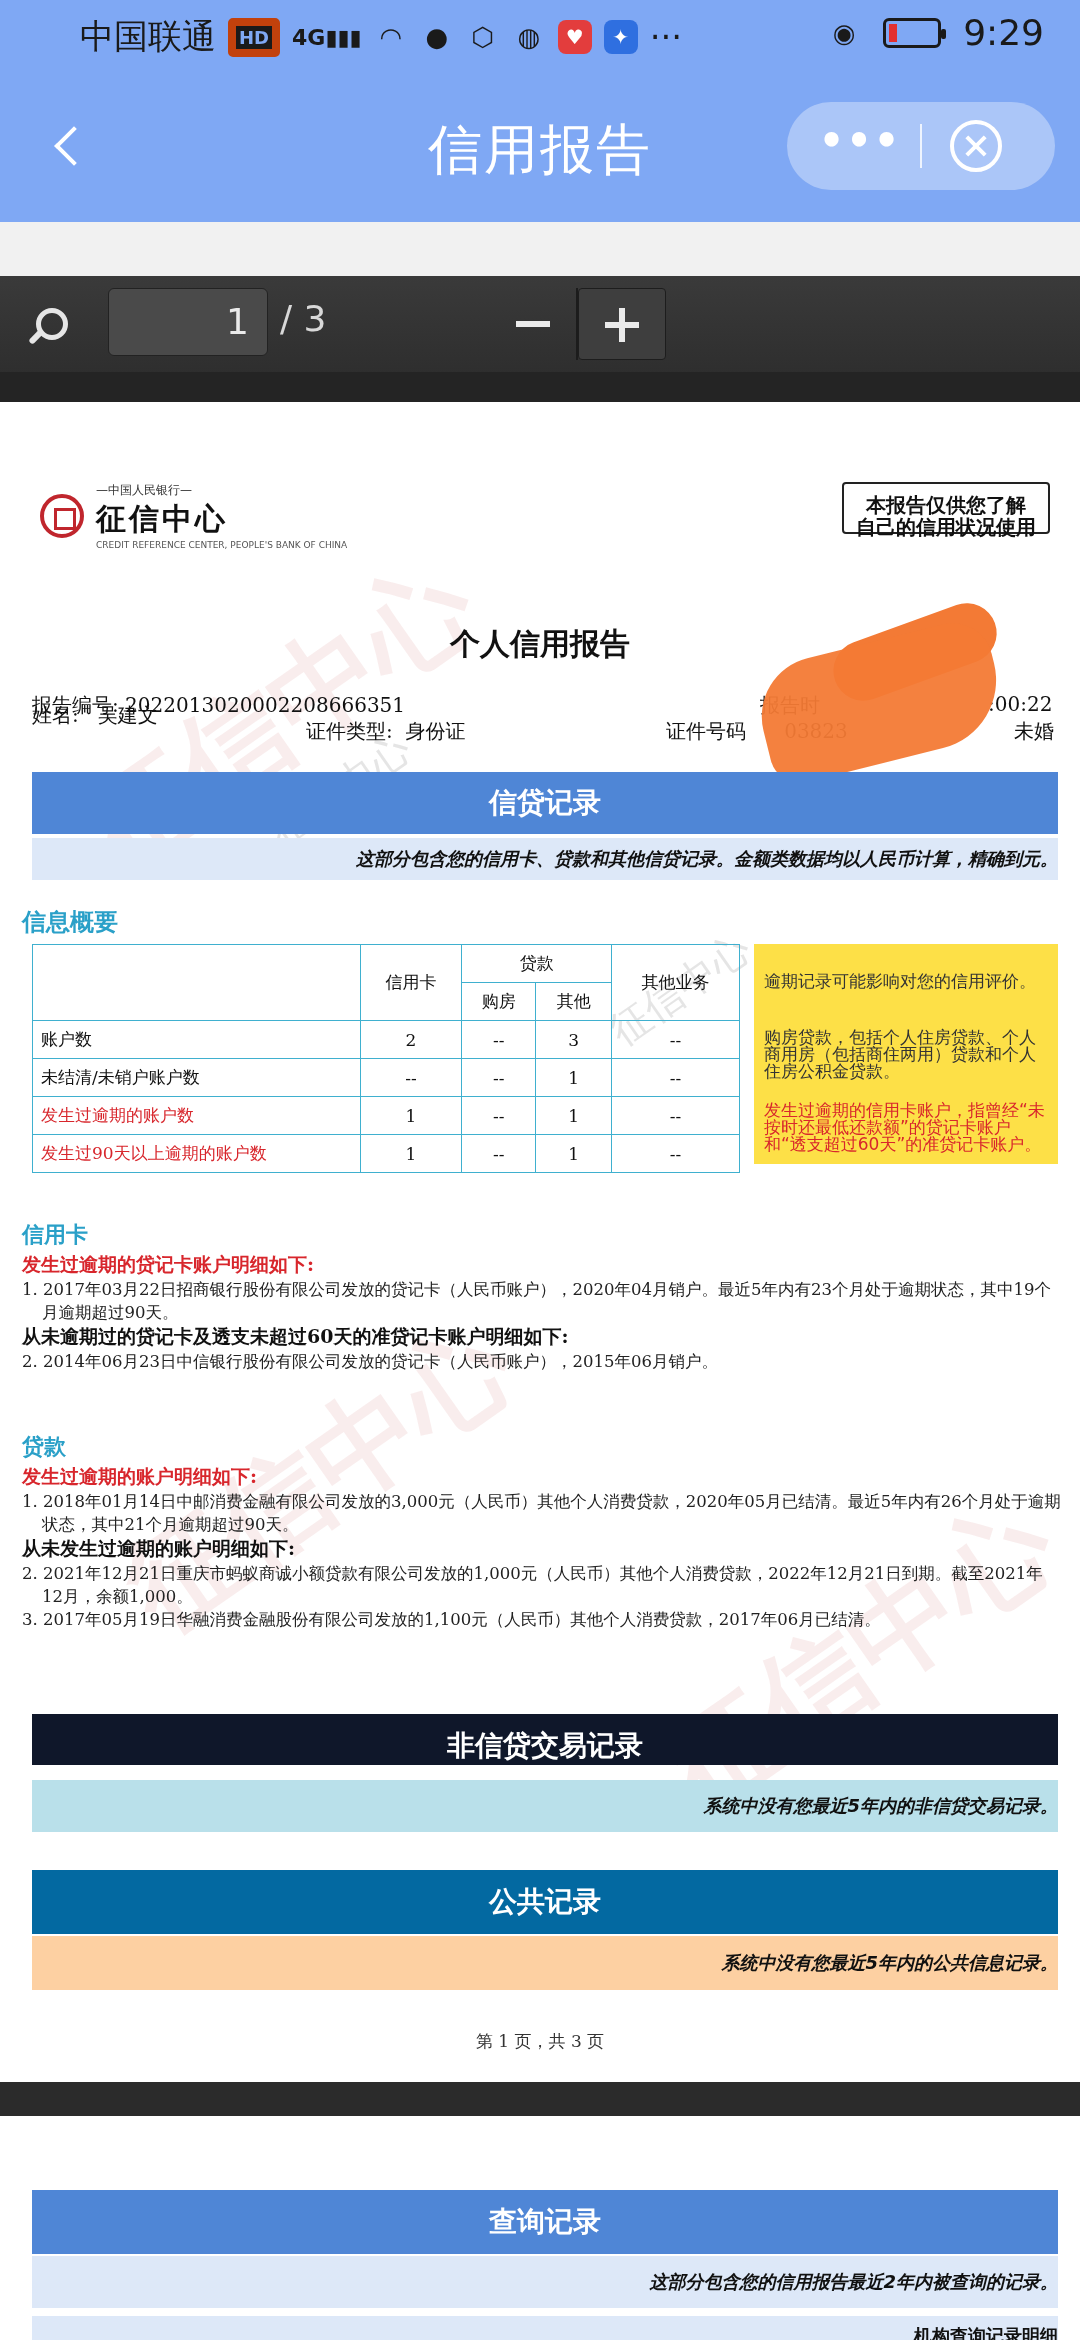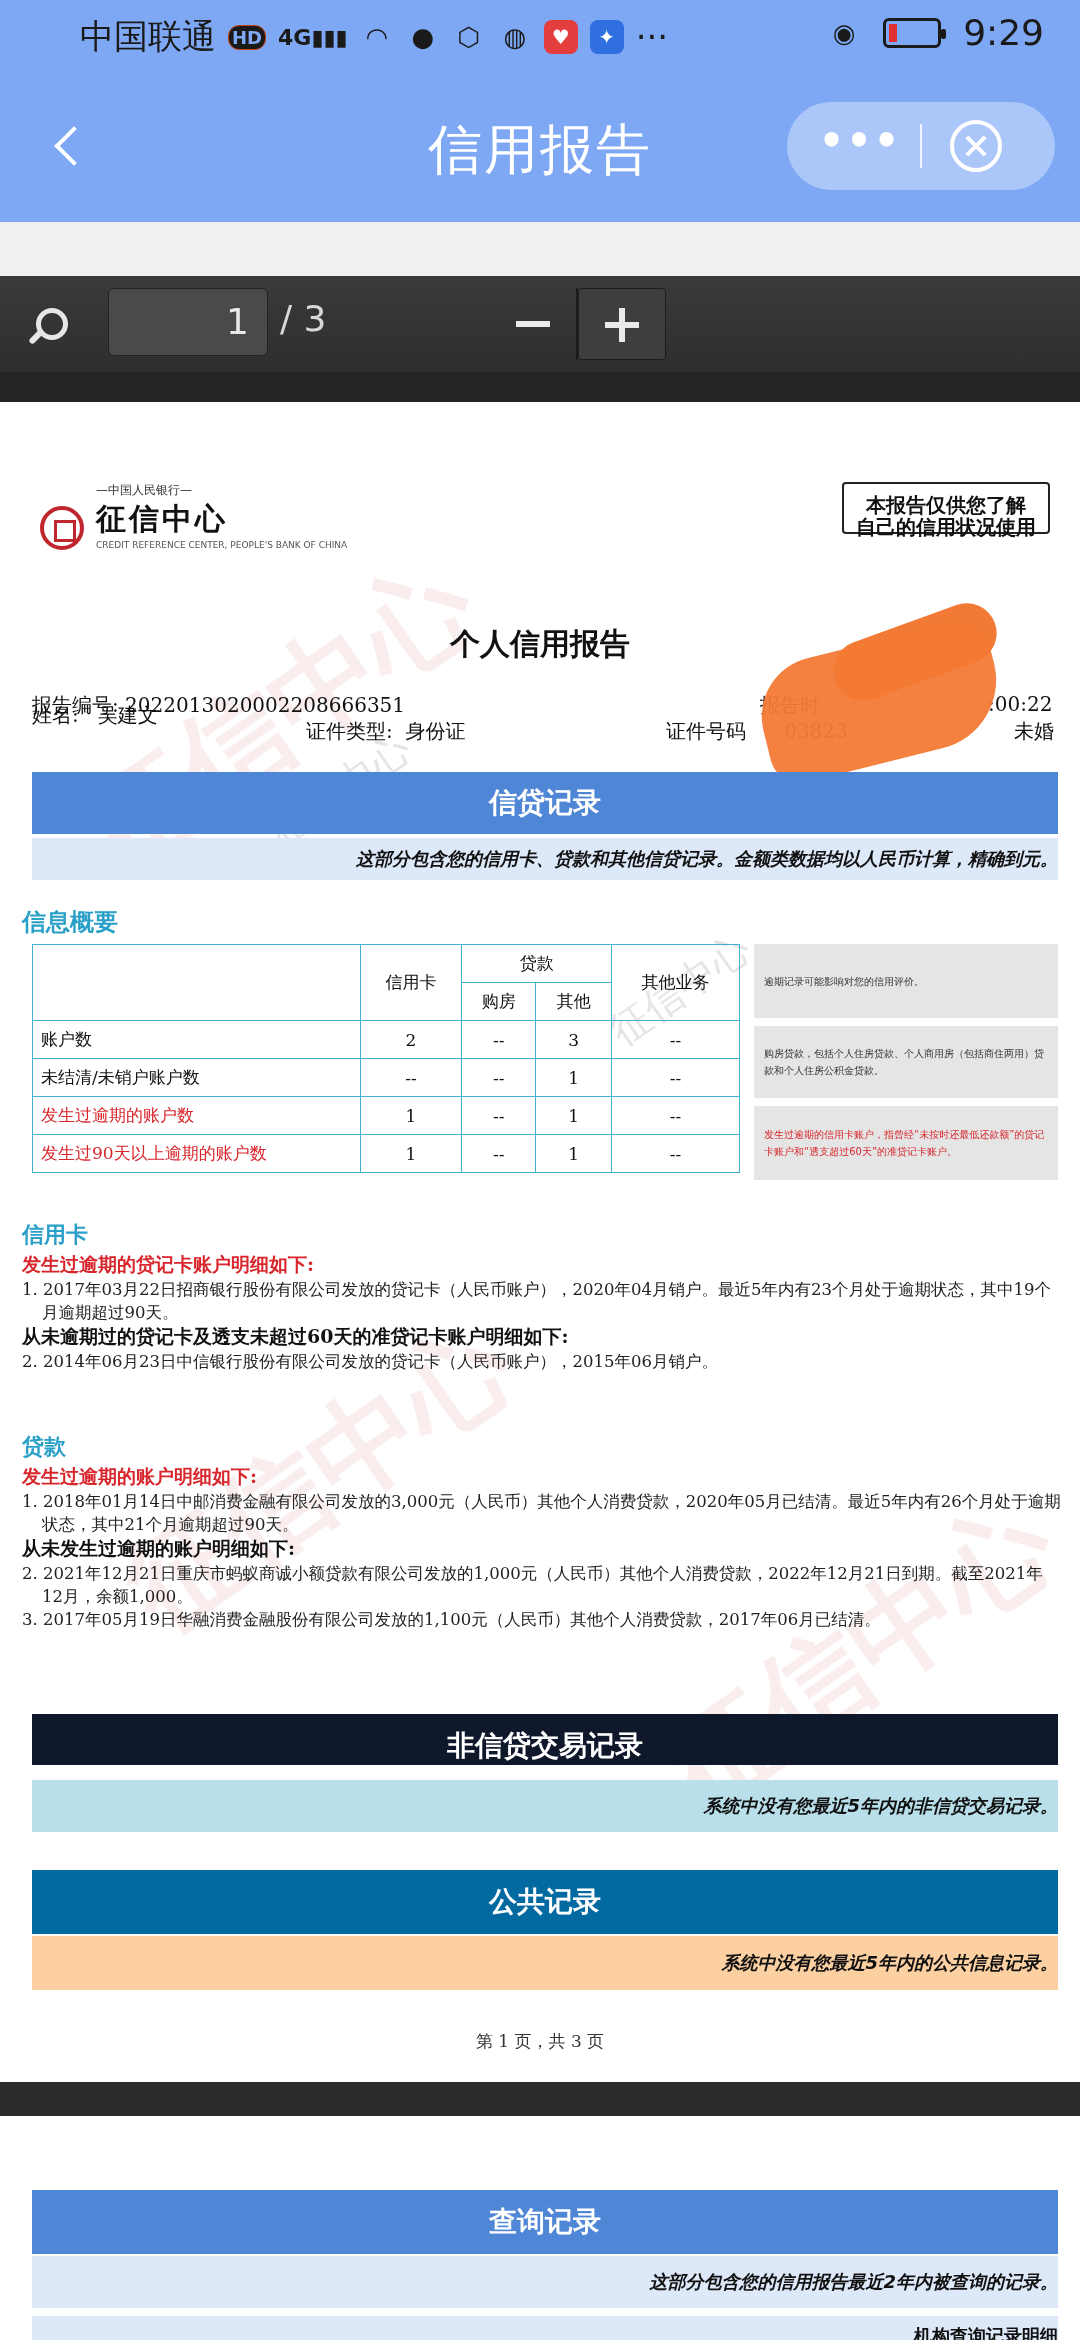--- a/index.html
+++ b/index.html
@@ -4,21 +4,21 @@
 <style>
   * { box-sizing: border-box; margin: 0; padding: 0; }
   html, body { width: 1080px; height: 2340px; overflow: hidden; background: #ffffff; }
   body { font-family: "DejaVu Sans", "Liberation Sans", sans-serif; position: relative; color: #111; }
 
   
   .topbar { position: absolute; left: 0; top: 0; width: 1080px; height: 222px; background: #7fa8f4; }
   .status { position: absolute; left: 0; top: 0; width: 1080px; height: 72px; color: #1a1a1a; font-size: 34px; }
   .status .left { position: absolute; left: 80px; top: 14px; display: flex; align-items: center; gap: 12px; }
   .status .right { position: absolute; right: 36px; top: 12px; display: flex; align-items: center; gap: 22px; }
-  .hd { font-size: 18px; font-weight: bold; border: 1px solid #c2410c; border-radius: 11px; padding: 1px 3px; background: #1a1a1a; color: #7fa8f4; }
+  .hd { font-size: 18px; font-weight: bold; border: 8px solid #c2410c; border-radius: 5px; padding: 1px 3px; background: #1a1a1a; color: #7fa8f4; }
   .sig { font-size: 22px; font-weight: bold; }
   .sicon { width: 34px; height: 34px; display: inline-flex; align-items: center; justify-content: center; font-size: 26px; }
   .app-badge { width: 34px; height: 34px; border-radius: 8px; display: inline-flex; align-items: center; justify-content: center; font-size: 20px; color: #fff; }
   .battery { width: 58px; height: 30px; border: 3px solid #1a1a1a; border-radius: 6px; position: relative; }
   .battery::after { content: ""; position: absolute; right: -8px; top: 8px; width: 5px; height: 10px; background: #1a1a1a; border-radius: 2px; }
   .battery .lvl { position: absolute; left: 3px; top: 3px; width: 8px; height: 18px; background: #e23030; }
   .clock { font-size: 36px; }
 
   .titlebar { position: absolute; left: 0; top: 90px; width: 1080px; height: 120px; }
   .back { position: absolute; left: 40px; top: 28px; width: 60px; height: 60px; }
@@ -47,21 +47,21 @@
   .zoombtns .mid { width: 2px; background: #1c1c1c; }
   .zb .h { position: absolute; left: 26px; top: 33px; width: 34px; height: 6px; background: #eaeaea; }
   .zb.plus .v { position: absolute; left: 40px; top: 19px; width: 6px; height: 34px; background: #eaeaea; }
   .pdfbar-bottom { position: absolute; left: 0; top: 372px; width: 1080px; height: 30px; background: #242424; }
 
   
   .page { position: absolute; left: 0; top: 402px; width: 1080px; height: 1680px; background: #ffffff; overflow: hidden; }
   .watermark { position: absolute; color: rgba(200,80,80,0.10); font-size: 110px; font-weight: bold; transform: rotate(-35deg); white-space: nowrap; pointer-events: none; font-family: "DejaVu Serif", serif; }
   .wm-small { position: absolute; color: rgba(170,170,170,0.30); font-size: 40px; transform: rotate(-35deg); white-space: nowrap; pointer-events: none; }
 
-  .logo { position: absolute; left: 40px; top: 80px; display: flex; align-items: flex-end; gap: 12px; }
+  .logo { position: absolute; left: 40px; top: 80px; display: flex; align-items: center; gap: 12px; }
   .logo .seal { width: 44px; height: 44px; border-radius: 50%; border: 4px solid #c0262d; position: relative; }
   .logo .seal::after { content: ""; position: absolute; left: 10px; top: 10px; width: 16px; height: 16px; border: 3px solid #c0262d; }
   .logo .txt .small { font-size: 12px; color: #333; }
   .logo .txt .big { font-size: 30px; font-weight: bold; color: #111; letter-spacing: 3px; font-family: "DejaVu Serif", serif; }
   .logo .txt .en { font-size: 9px; color: #555; }
   .stamp { position: absolute; left: 842px; top: 80px; width: 208px; height: 52px; border: 2px solid #222; border-radius: 4px; font-size: 20px; font-weight: bold; line-height: 22px; text-align: center; padding-top: 10px; font-family: "DejaVu Serif", serif; }
 
   .doc-title { position: absolute; left: 0; width: 1080px; top: 222px; text-align: center; font-size: 30px; font-weight: bold; font-family: "DejaVu Serif", serif; }
   .meta { position: absolute; font-size: 20px; font-family: "DejaVu Serif", serif; color: #111; }
   .scribble { position: absolute; left: 760px; top: 240px; width: 240px; height: 120px; background: #f37a35; border-radius: 60px 40px 70px 30px; transform: rotate(-14deg); opacity: 0.95; }
@@ -69,21 +69,21 @@
 
   .band { position: absolute; left: 32px; width: 1026px; color: #fff; text-align: center; font-size: 28px; font-weight: bold; }
   .sub { position: absolute; left: 32px; width: 1026px; text-align: right; font-size: 18px; font-style: italic; font-weight: bold; color: #111; }
 
   .sec-head { position: absolute; left: 22px; font-size: 24px; color: #2aa0c8; font-weight: bold; }
   table.summary { position: absolute; left: 32px; top: 542px; width: 708px; border-collapse: collapse; font-size: 17px; font-family: "DejaVu Serif", serif; }
   table.summary td, table.summary th { border: 1.5px solid #3fb0cf; text-align: center; font-weight: normal; }
   table.summary td.lbl { text-align: left; padding-left: 8px; }
   table.summary td.red { color: #d8262c; }
   .notes { position: absolute; left: 754px; top: 542px; width: 304px; }
-  .note { background: #e5e5e5; margin-bottom: 8px; font-size: 10px; color: #333; padding: 6px 10px; line-height: 17px; display: flex; align-items: center; }
+  .note { background: #fde047; margin-bottom: 0; font-size: 17px; color: #333; padding: 6px 10px; line-height: 17px; display: flex; align-items: center; }
   .note.red { color: #d8262c; }
 
   .blk { position: absolute; left: 22px; width: 1040px; font-family: "DejaVu Serif", serif; }
   .blk .h-blue { font-size: 22px; color: #2aa0c8; font-weight: bold; font-family: "DejaVu Sans", sans-serif; }
   .blk .h-red { font-size: 19px; color: #d8262c; font-weight: bold; margin-top: 2px; }
   .blk .h-black { font-size: 19px; color: #111; font-weight: bold; }
   .blk .item { font-size: 16.5px; color: #222; line-height: 23px; padding-left: 20px; text-indent: -20px; }
 
   .footer-pg { position: absolute; left: 0; width: 1080px; top: 1628px; text-align: center; font-size: 17px; color: #333; font-family: "DejaVu Serif", serif; }
 

